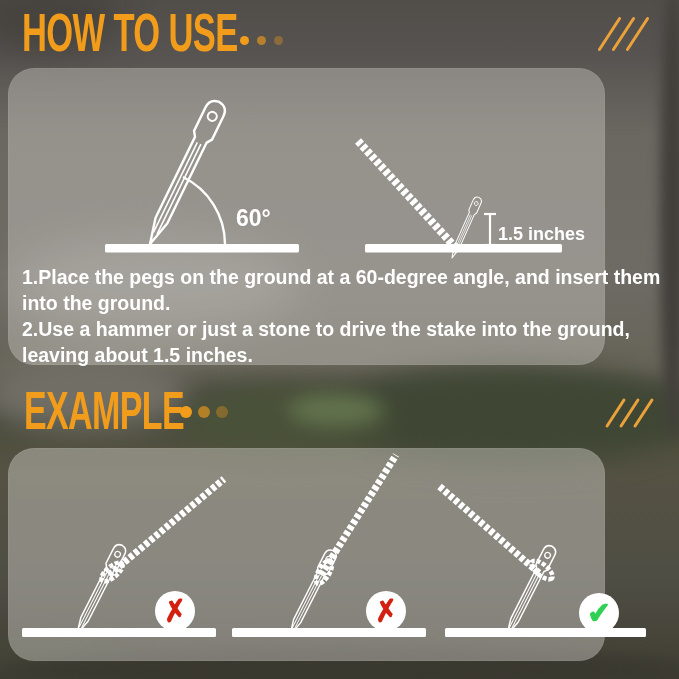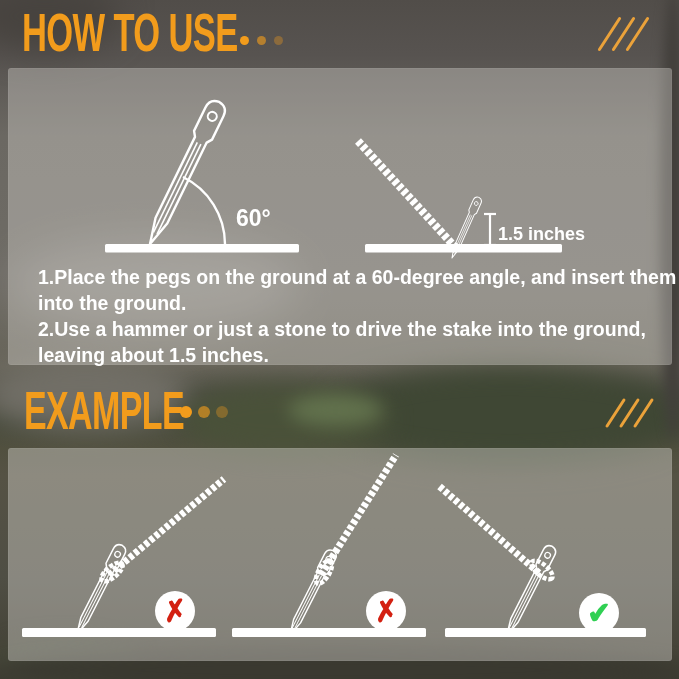--- a/index.html
+++ b/index.html
@@ -28,21 +28,21 @@
   .b-fir2    {left:180px;top:383px;width:210px;height:72px;background:#4a5239;filter:blur(12px);opacity:.9;}
   .b-fir3    {left:288px;top:394px;width:95px;height:32px;background:#687a52;filter:blur(9px);opacity:.8;}
   .b-right   {left:660px;top:-10px;width:26px;height:450px;background:#423f3b;filter:blur(6px);}
   .b-topleft {left:-30px;top:-20px;width:150px;height:72px;background:#47433f;filter:blur(16px);}
   .b-bottom  {left:-5px;top:648px;width:690px;height:44px;background:#3a3930;filter:blur(8px);}
   .b-bl-green{left:-10px;top:636px;width:150px;height:44px;background:#46483a;filter:blur(9px);}
   .b-sheen   {left:10px;top:238px;width:290px;height:95px;background:#97948f;filter:blur(22px);opacity:.55;}
 
   
   .panel{
-    position:absolute;left:8px;width:664px;border-radius:3px;
+    position:absolute;left:8px;width:597px;border-radius:26px;
     background:rgba(225,223,217,0.36);
     box-shadow:inset 0 0 0 1px rgba(255,255,255,0.05);
   }
   #panel1{top:68px;height:297px;}
   #panel2{top:448px;height:213px;background:rgba(225,223,217,0.40);}
 
   
   .section-title{
     position:absolute;
     color:#F29C1C;
@@ -65,21 +65,21 @@
   .dot.d3{opacity:.35;}
   .slashes{position:absolute;width:46px;height:46px;}
   #slashes1{left:606px;top:14px;}
   #slashes2{left:612px;top:396px;}
   .slash{position:absolute;top:0;width:3px;height:40px;background:#EBA23A;transform:rotate(33deg);border-radius:2px;}
   #slashes2 .slash{height:34px;}
   .slash.s1{left:2px;} .slash.s2{left:16px;} .slash.s3{left:30px;}
 
   
   .instructions{
-    position:absolute;left:30px;top:196px;width:642px;
+    position:absolute;left:14px;top:196px;width:642px;
     color:#ffffff;font-weight:bold;font-size:19.5px;line-height:26px;
     white-space:pre-line;
   }
 
   
   .status{
     position:absolute;width:40px;height:40px;border-radius:50%;
     background:#ffffff;display:flex;align-items:center;justify-content:center;
   }
   .status .mark{font-size:29px;font-weight:bold;line-height:1;transform:rotate(-8deg);}

